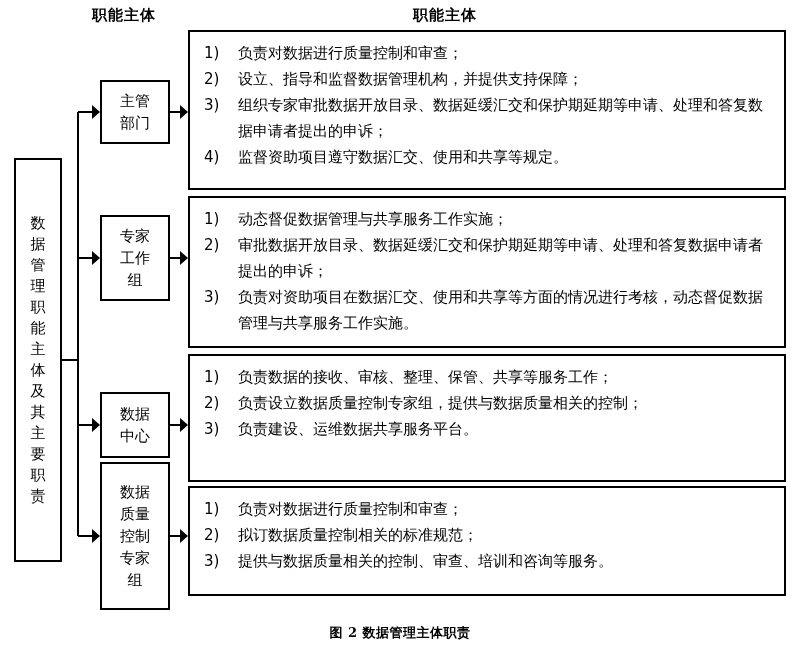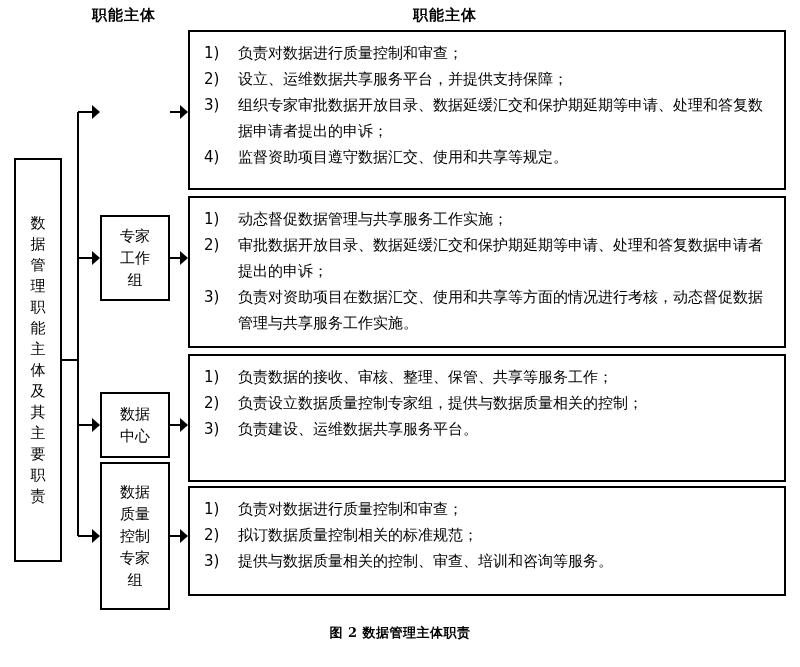--- a/index.html
+++ b/index.html
@@ -178,39 +178,41 @@
 主
 体
 及
 其
 主
 要
 职
 责</div>
   </div>
 
+  <div class="role-box" id="role-0">主管
+部门</div>
   <div class="role-box" id="role-1">专家
 工作
 组</div>
   <div class="role-box" id="role-2">数据
 中心</div>
   <div class="role-box" id="role-3">数据
 质量
 控制
 专家
 组</div>
 
   <div class="duty-box" id="duty-0">
     <div class="duty-item">
       <span class="duty-num">1)</span>
       <span class="duty-text">负责对数据进行质量控制和审查；</span>
     </div>
     <div class="duty-item">
       <span class="duty-num">2)</span>
-      <span class="duty-text">设立、运维数据共享服务平台，并提供支持保障；</span>
+      <span class="duty-text">设立、指导和监督数据管理机构，并提供支持保障；</span>
     </div>
     <div class="duty-item">
       <span class="duty-num">3)</span>
       <span class="duty-text">组织专家审批数据开放目录、数据延缓汇交和保护期延期等申请、处理和答复数据申请者提出的申诉；</span>
     </div>
     <div class="duty-item">
       <span class="duty-num">4)</span>
       <span class="duty-text">监督资助项目遵守数据汇交、使用和共享等规定。</span>
     </div>
   </div>

